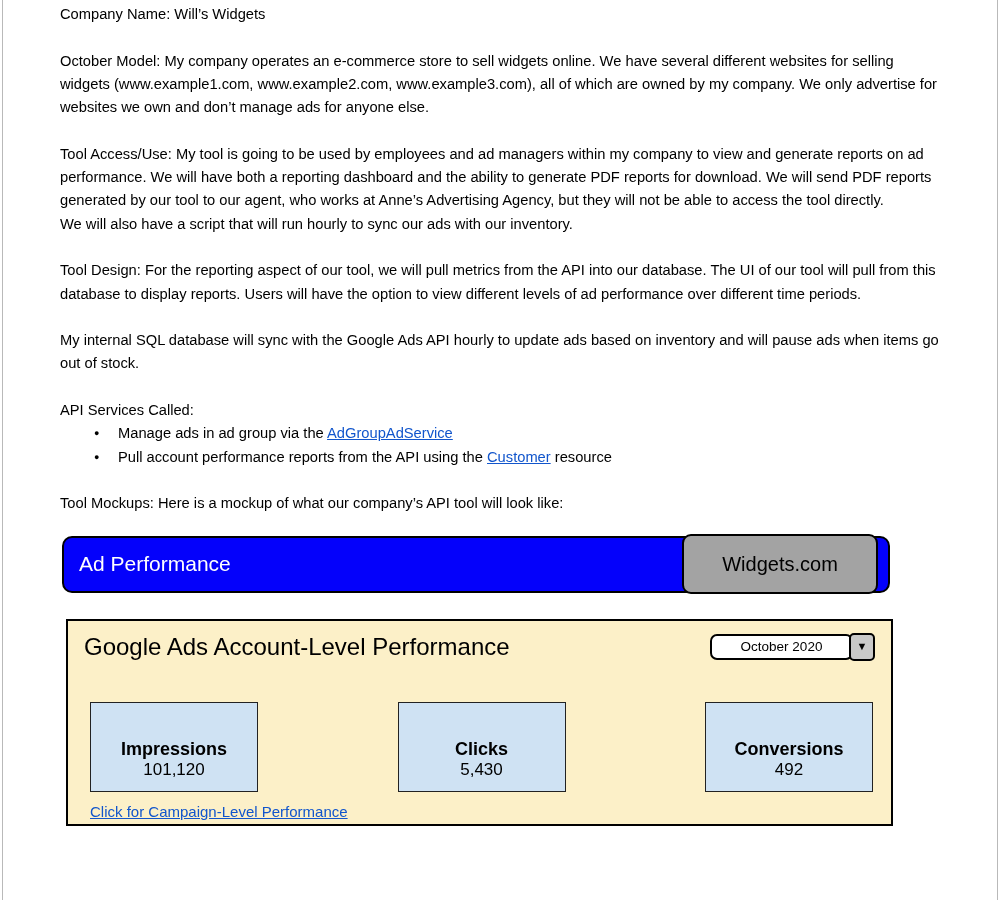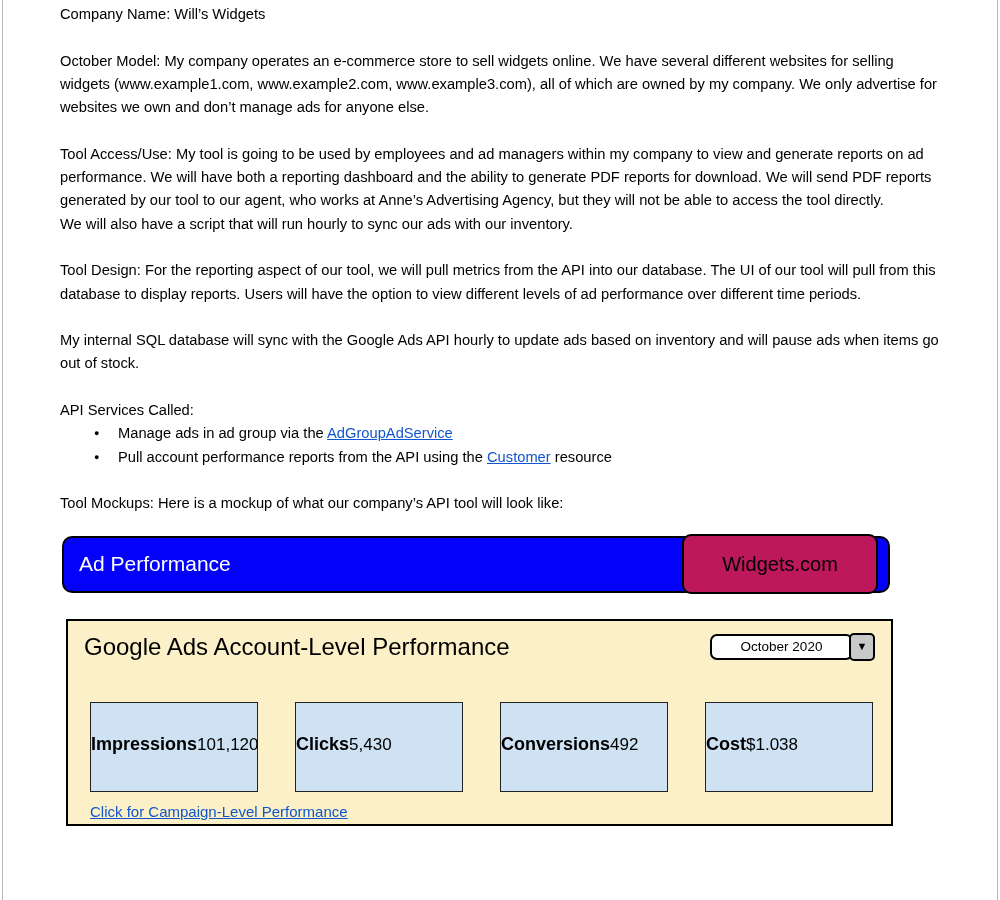--- a/index.html
+++ b/index.html
@@ -23,21 +23,21 @@
   a.doc-link { color:#1155CC; text-decoration:underline; cursor:pointer; }
 
   
   .mock-bar { position:relative; box-sizing:border-box; margin:-3px 0 0 2px;
               width:828px; height:57px; background:#0401FB;
               border:2px solid #000; border-radius:10px;
               display:flex; align-items:center; }
   .mock-bar-title { color:#ffffff; font-size:21px; padding-left:15px; }
   .site-btn { position:absolute; right:10px; top:50%; transform:translateY(-50%);
               width:196px; height:60px; box-sizing:border-box;
-              background:#be185d; border:2px solid #000; border-radius:9px;
+              background:#a3a3a3; border:2px solid #000; border-radius:9px;
               font-family:"Liberation Sans", sans-serif; font-size:20px;
               color:#000; display:flex; align-items:center; justify-content:center;
               cursor:pointer; }
 
   .panel { box-sizing:border-box; margin:26px 0 0 6px; width:827px; height:207px;
            background:#FCF0C8; border:2px solid #000; }
   .panel-head { display:flex; justify-content:space-between; align-items:center;
                 padding:12px 16px 0 16px; }
   .panel-title { font-size:24px; }
   .dropdown { display:flex; align-items:center; cursor:pointer; }
@@ -45,22 +45,22 @@
               border:2px solid #000; border-radius:7px; font-size:13.5px;
               display:flex; align-items:center; justify-content:center; }
   .dd-btn { box-sizing:border-box; width:26px; height:28px; margin-left:-4px;
             background:#C9C9C9; border:2px solid #000; border-radius:5px;
             display:flex; align-items:center; justify-content:center;
             font-size:11px; line-height:1; cursor:pointer; position:relative; z-index:1; }
 
   .cards { display:flex; justify-content:space-between;
            padding:0 18px 0 22px; margin-top:41px; }
   .card { box-sizing:border-box; width:168px; height:90px; background:#CFE2F3;
-          border:1.5px solid #222; display:flex; flex-direction:row;
-          align-items:center; justify-content:flex-start;
+          border:1.5px solid #222; display:flex; flex-direction:column;
+          align-items:center; justify-content:flex-end;
           padding:7px 0 11px 0; }
   .card-label { font-weight:bold; font-size:18px; }
   .card-value { font-size:17px; }
 
   .campaign-link { display:inline-block; margin:11px 0 0 22px; font-size:15px;
                    color:#1155CC; text-decoration:underline; cursor:pointer; }
 </style>
 </head>
 <body>
 
@@ -117,22 +117,18 @@
         <div class="card-value">101,120</div>
       </div>
       <div class="card">
         <div class="card-label">Clicks</div>
         <div class="card-value">5,430</div>
       </div>
       <div class="card">
         <div class="card-label">Conversions</div>
         <div class="card-value">492</div>
       </div>
-      <div class="card">
-        <div class="card-label">Cost</div>
-        <div class="card-value">$1.038</div>
-      </div>
     </div>
 
     <a class="campaign-link">Click for Campaign-Level Performance</a>
   </div>
 
 </div>
 
 </body></html>

